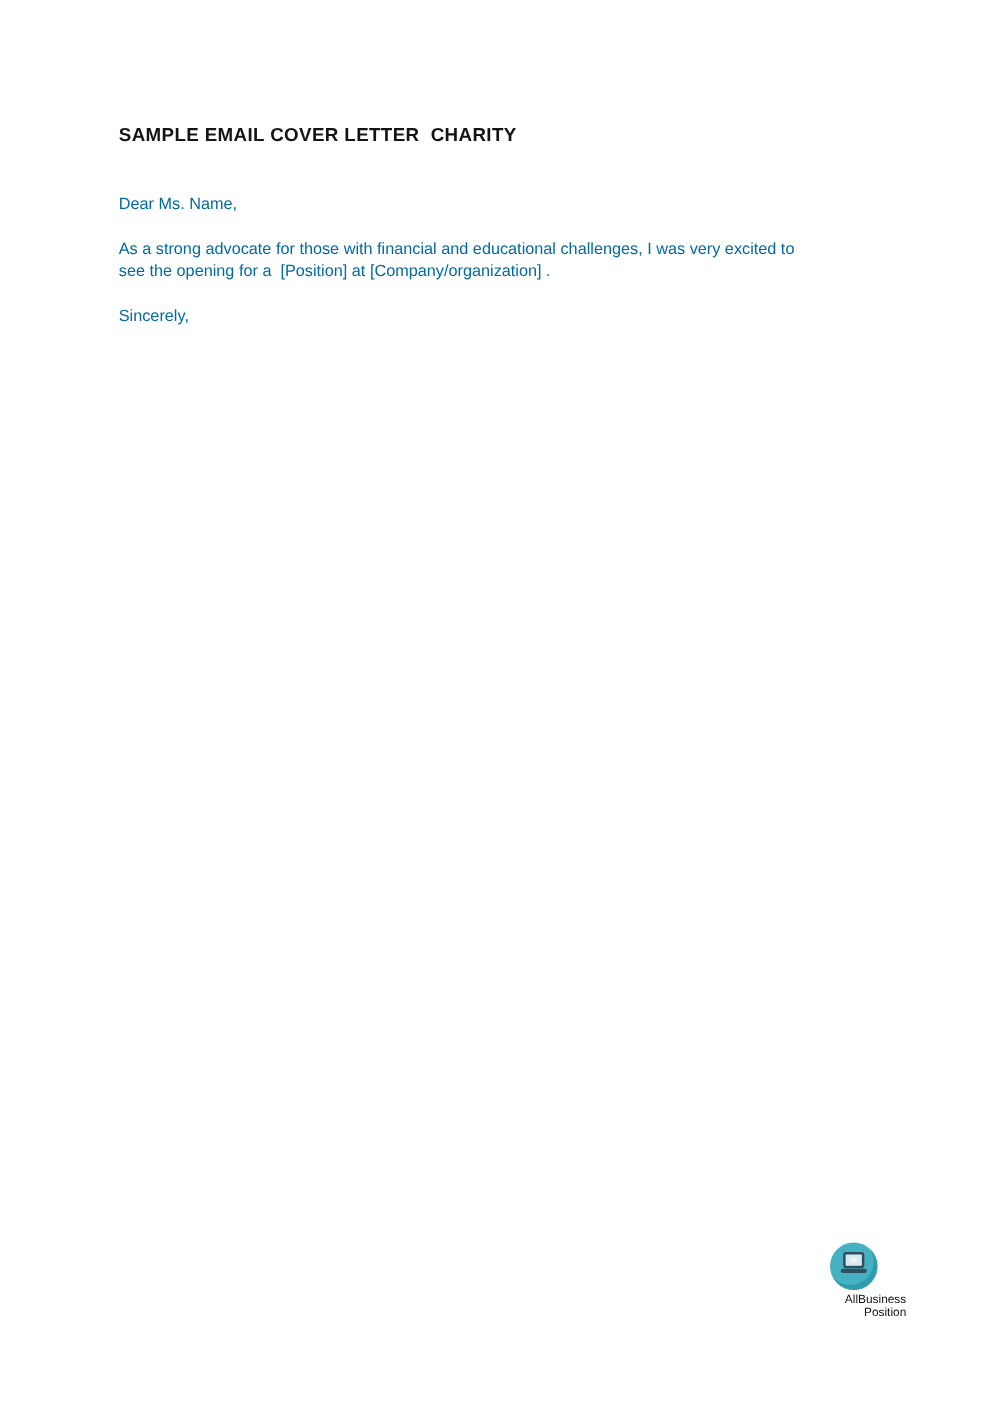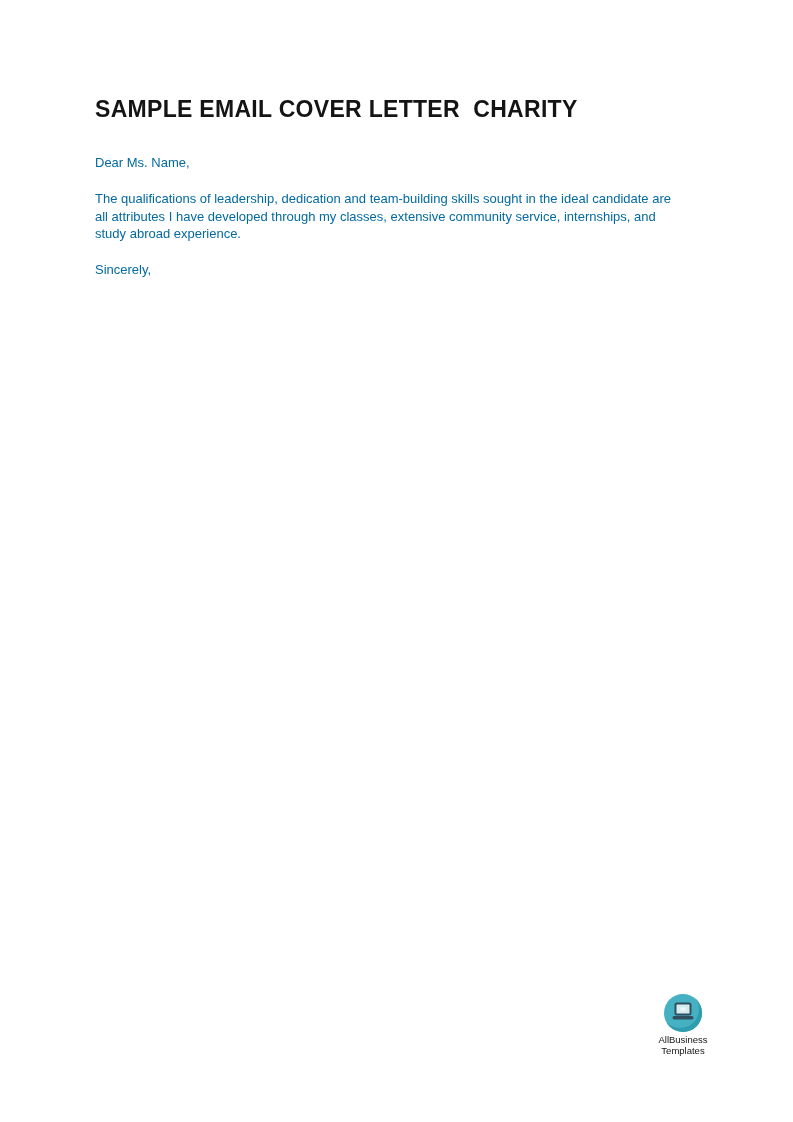--- a/index.html
+++ b/index.html
@@ -13,42 +13,42 @@
     position: relative;
     overflow: hidden;
   }
   .page {
     position: absolute;
     inset: 0;
     padding: 96px 45px 0 95px;
     background: #ffffff;
   }
   .doc-title {
-    font-size: 23px;
+    font-size: 15px;
     line-height: 26px;
     font-weight: 600;
     letter-spacing: 0.3px;
     color: #141414;
     margin: 0 0 32px 0;
     white-space: pre-wrap;
   }
   .doc-par {
     font-size: 13px;
     line-height: 17.5px;
     margin: 0 0 18.5px 0;
     max-width: 655px;
     white-space: pre-wrap;
     color: #0369a1;
   }
   .logo {
     position: absolute;
     left: 641px;
     top: 994px;
     width: 84px;
-    text-align: center;
+    text-align: right;
   }
   .logo-circle {
     width: 38px;
     height: 38px;
     border-radius: 50%;
     background: #45b1c3;
     box-shadow: inset -3px -4px 0 0 #2f9dad;
     margin: 0 auto 3px auto;
     display: flex;
     align-items: center;
@@ -62,38 +62,37 @@
 </style>
 </head>
 <body>
 
 <div class="page">
 
   <h1 class="doc-title">SAMPLE EMAIL COVER LETTER  CHARITY</h1>
 
   <p class="doc-par">Dear Ms. Name,</p>
 
+  <p class="doc-par">As a strong advocate for those with financial and educational challenges, I was very excited to
+see the opening for a  [Position] at [Company/organization] .</p>
 
-  <p class="doc-par">The qualifications of leadership, dedication and team-building skills sought in the ideal candidate are
-all attributes I have developed through my classes, extensive community service, internships, and
-study abroad experience.</p>
 
 
   <p class="doc-par">Sincerely,</p>
 
 
   <div class="logo">
     <div class="logo-circle">
       <span>
         <svg width="24" height="19" viewBox="0 0 24 19" aria-hidden="true">
           <rect x="4.5" y="1.5" width="15" height="11" rx="1.5" fill="#d8ecf0" stroke="#31505f" stroke-width="2"></rect>
           <rect x="9.5" y="5.5" width="5" height="3" rx="0.5" fill="#eef7f9"></rect>
           <rect x="1.5" y="14" width="21" height="3.4" rx="1.7" fill="#31505f"></rect>
         </svg>
       </span>
     </div>
     <div class="logo-text">
       <div>AllBusiness</div>
-      <div>Templates</div>
+      <div>Position</div>
     </div>
   </div>
 
 </div>
 
 </body></html>

